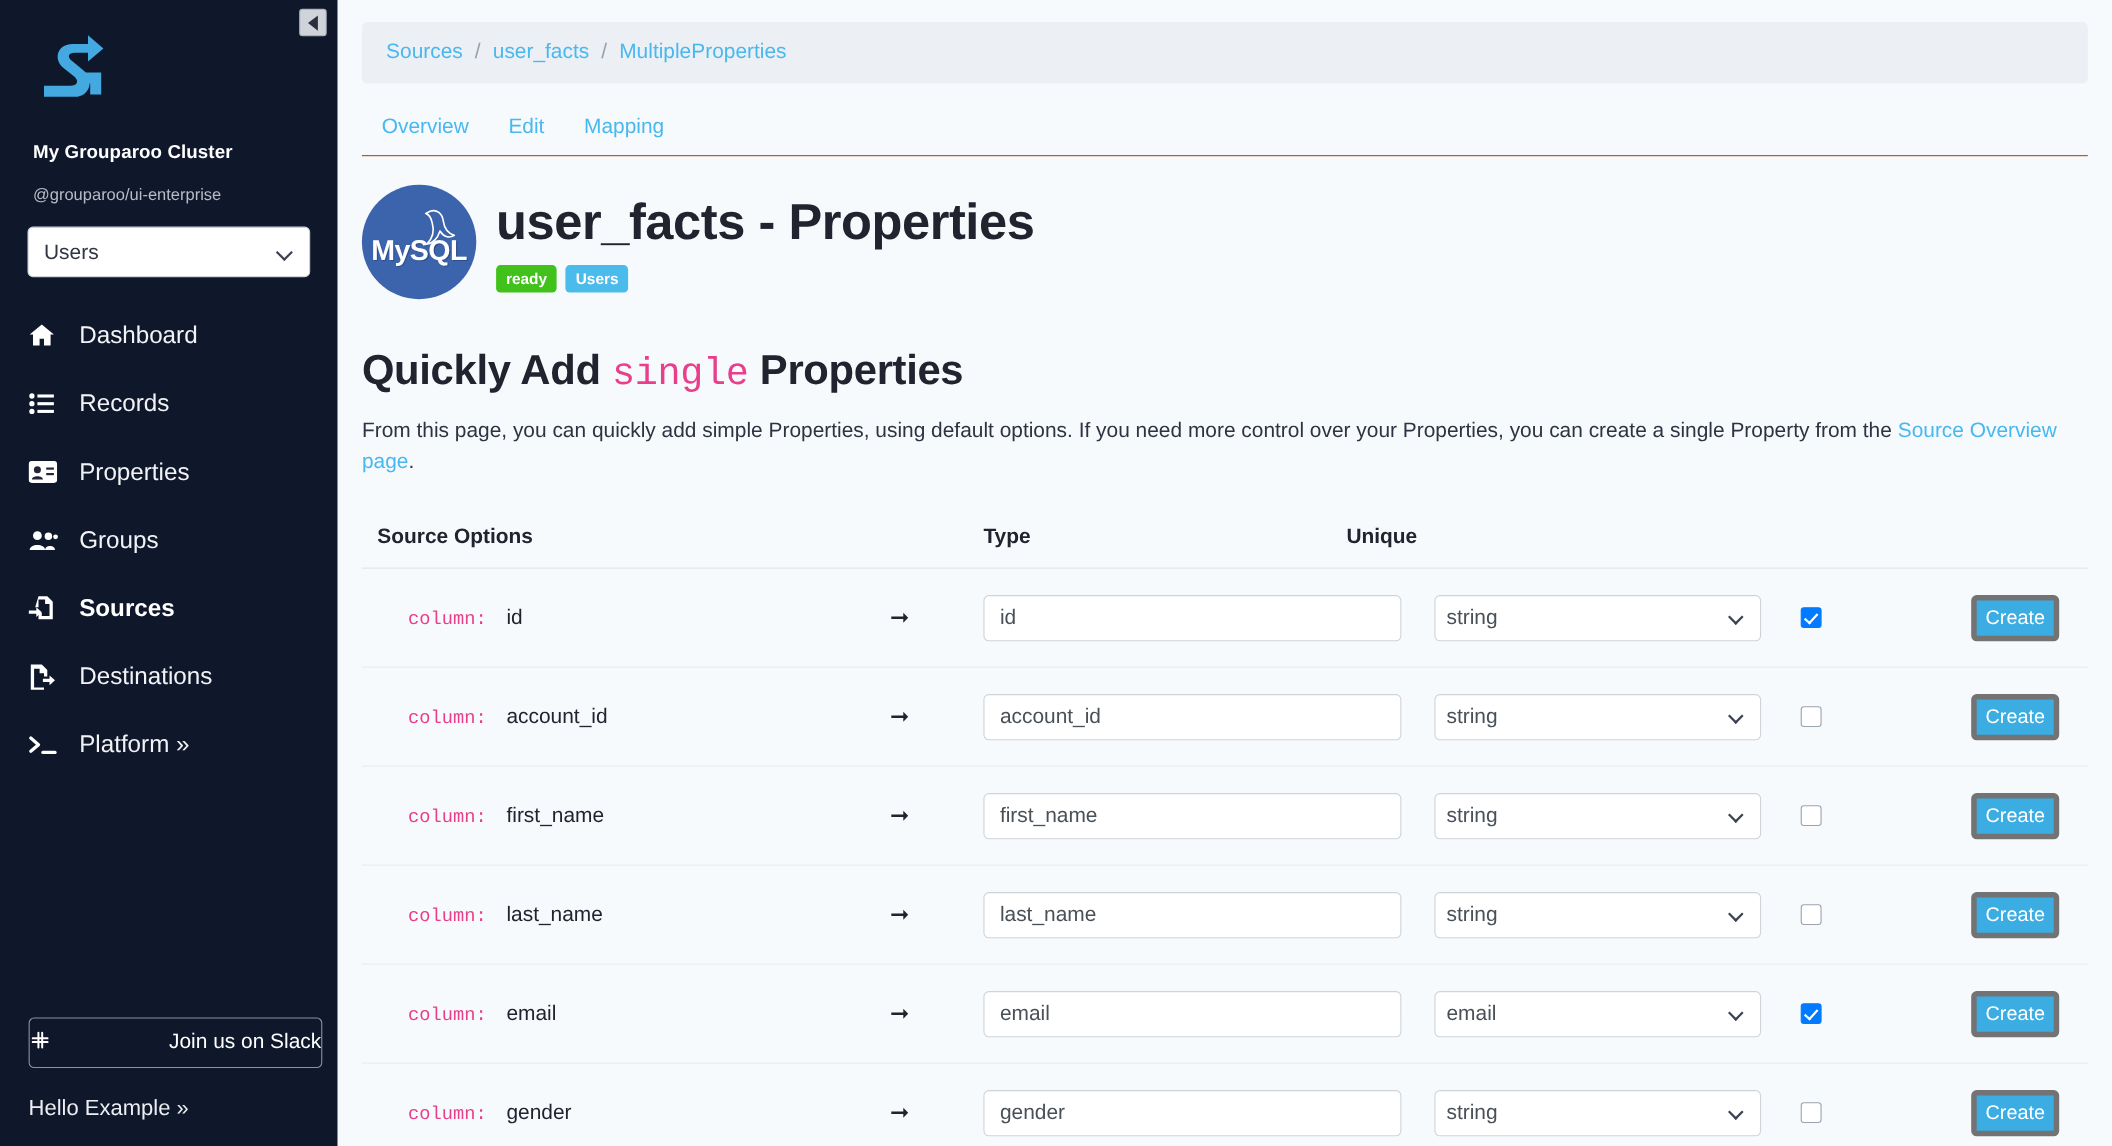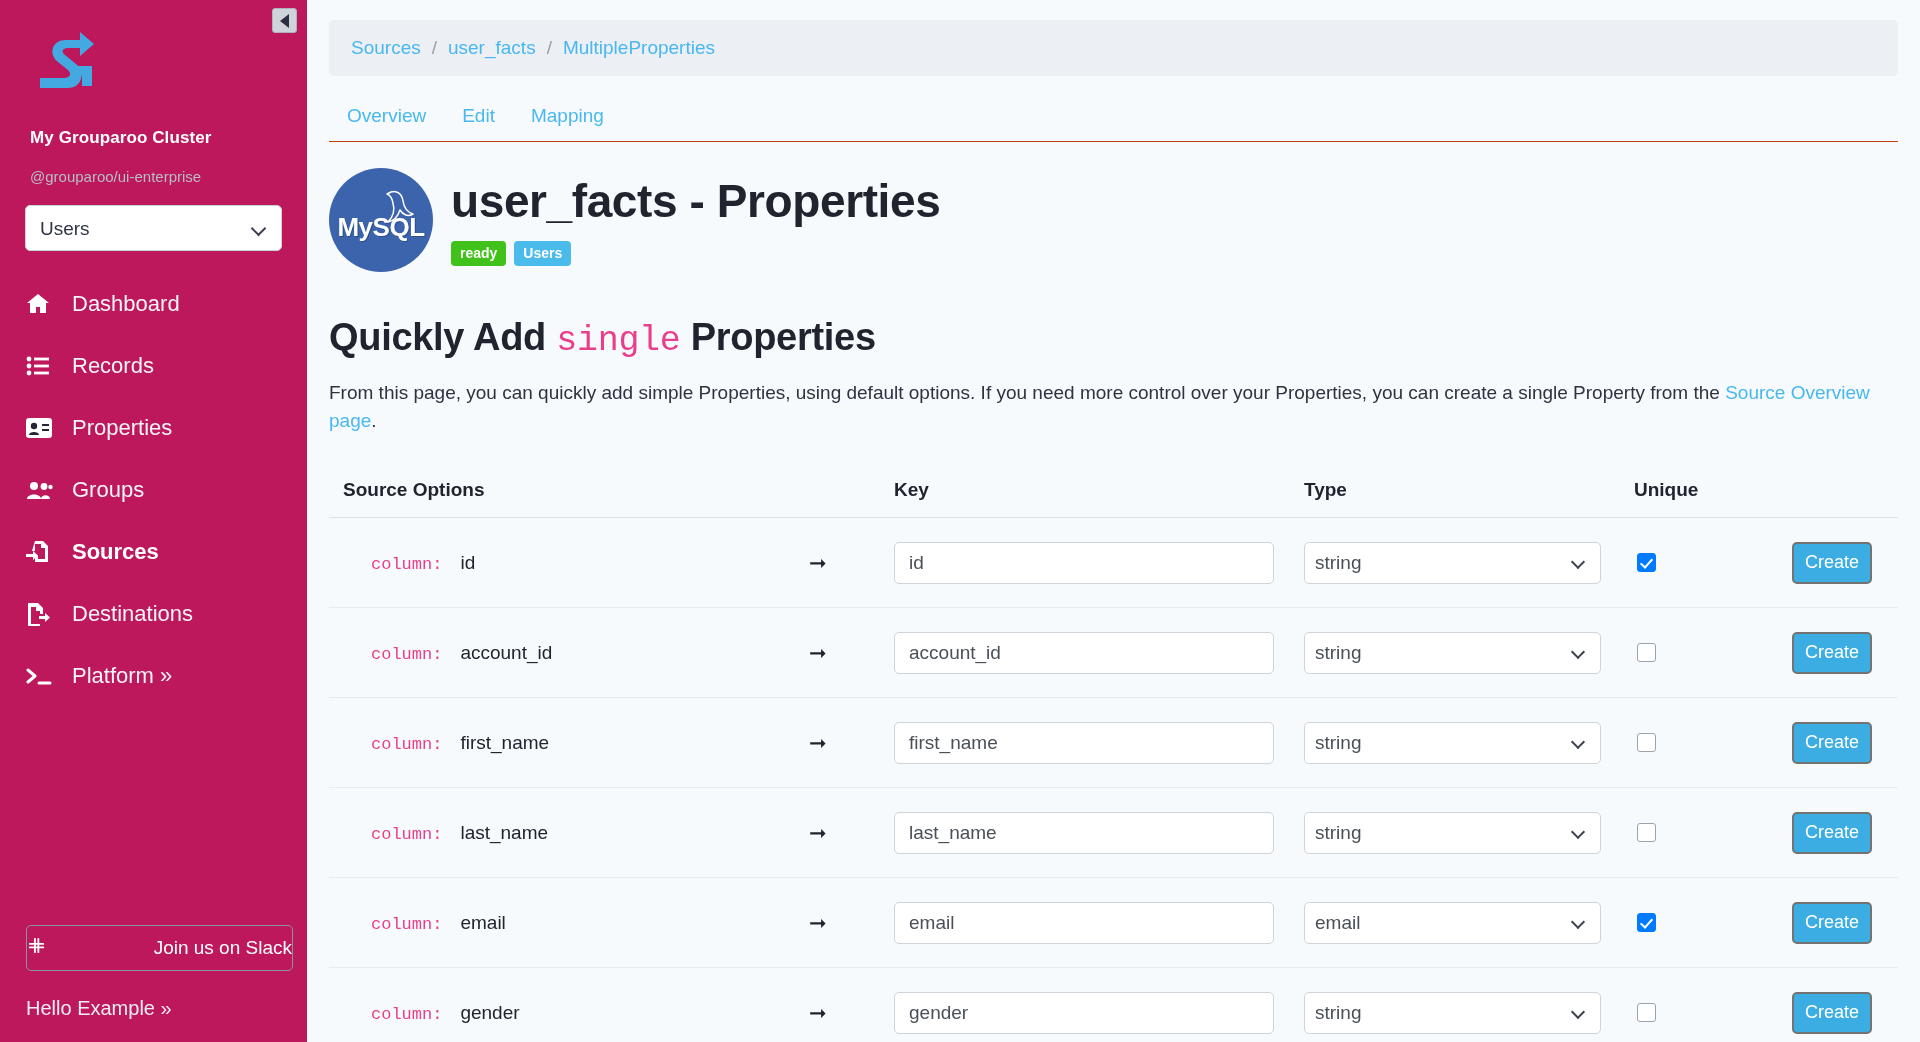--- a/index.html
+++ b/index.html
@@ -8,21 +8,21 @@
     width: 1920px; height: 1042px;
     overflow: hidden;
     font-family: "Liberation Sans", sans-serif;
     background: #f7fafc;
   }
   .app { display: flex; width: 1920px; height: 1042px; }
 
   
   .sidebar {
     width: 307px; min-width: 307px; height: 1042px;
-    background: #be185d;
+    background: #0f172a;
     color: #fff;
     position: relative;
     display: flex; flex-direction: column;
     padding: 0 0 0 0;
   }
   .collapse-btn {
     position: absolute; top: 8px; right: 10px;
     width: 25px; height: 25px;
     background: #cfd3da;
     border: 1px solid #aeb4bf;
@@ -229,21 +229,21 @@
     cursor: pointer; margin-left: 3px;
   }
   .uni-box.checked { background: #007bff; border-color: #007bff; }
   .uni-box.checked::after {
     content: ""; width: 5px; height: 10px;
     border-right: 2.4px solid #fff; border-bottom: 2.4px solid #fff;
     transform: rotate(42deg); margin-top: -2px;
   }
   .create-btn {
     width: 80px; height: 42px;
-    background: #3bade3; border: 2px solid #737373;
+    background: #3bade3; border: 5px solid #737373;
     border-radius: 5px; color: #fff; font-size: 18px;
     cursor: pointer; font-family: "Liberation Sans", sans-serif;
   }
   .act-cell { display: flex; justify-content: flex-start; padding-left: 8px; }
 </style>
 </head>
 <body>
 
 <div class="app">
 
@@ -406,21 +406,20 @@
     </div>
 
     <div class="section-desc">
       <span>From this page, you can quickly add simple Properties, using default options. If you need more control over your Properties, you can create a single Property from the </span><a>Source Overview page</a><span>.</span>
     </div>
 
     <div class="tbl">
       <div class="tbl-head">
         <div class="c-src">Source Options</div>
         <div class="c-arrow"></div>
-        <div class="c-key">Key</div>
         <div class="c-type">Type</div>
         <div class="c-uni">Unique</div>
         <div class="c-act"></div>
       </div>
       <div id="rows-container">
           <div class="tbl-row">
             <div class="c-src">
               <div class="src-opt">
                 <span class="src-key">column:</span>
                 <span class="src-val">id</span>

